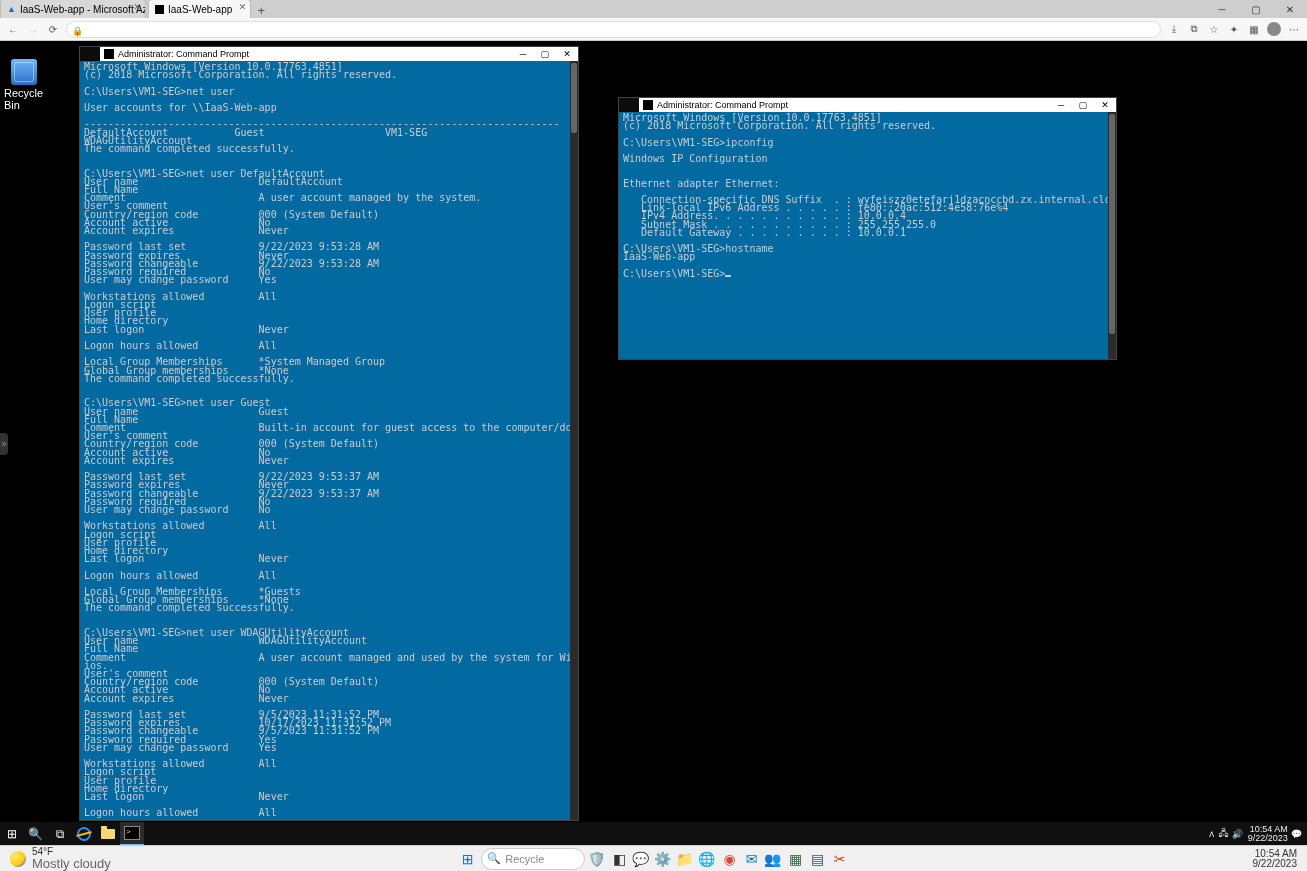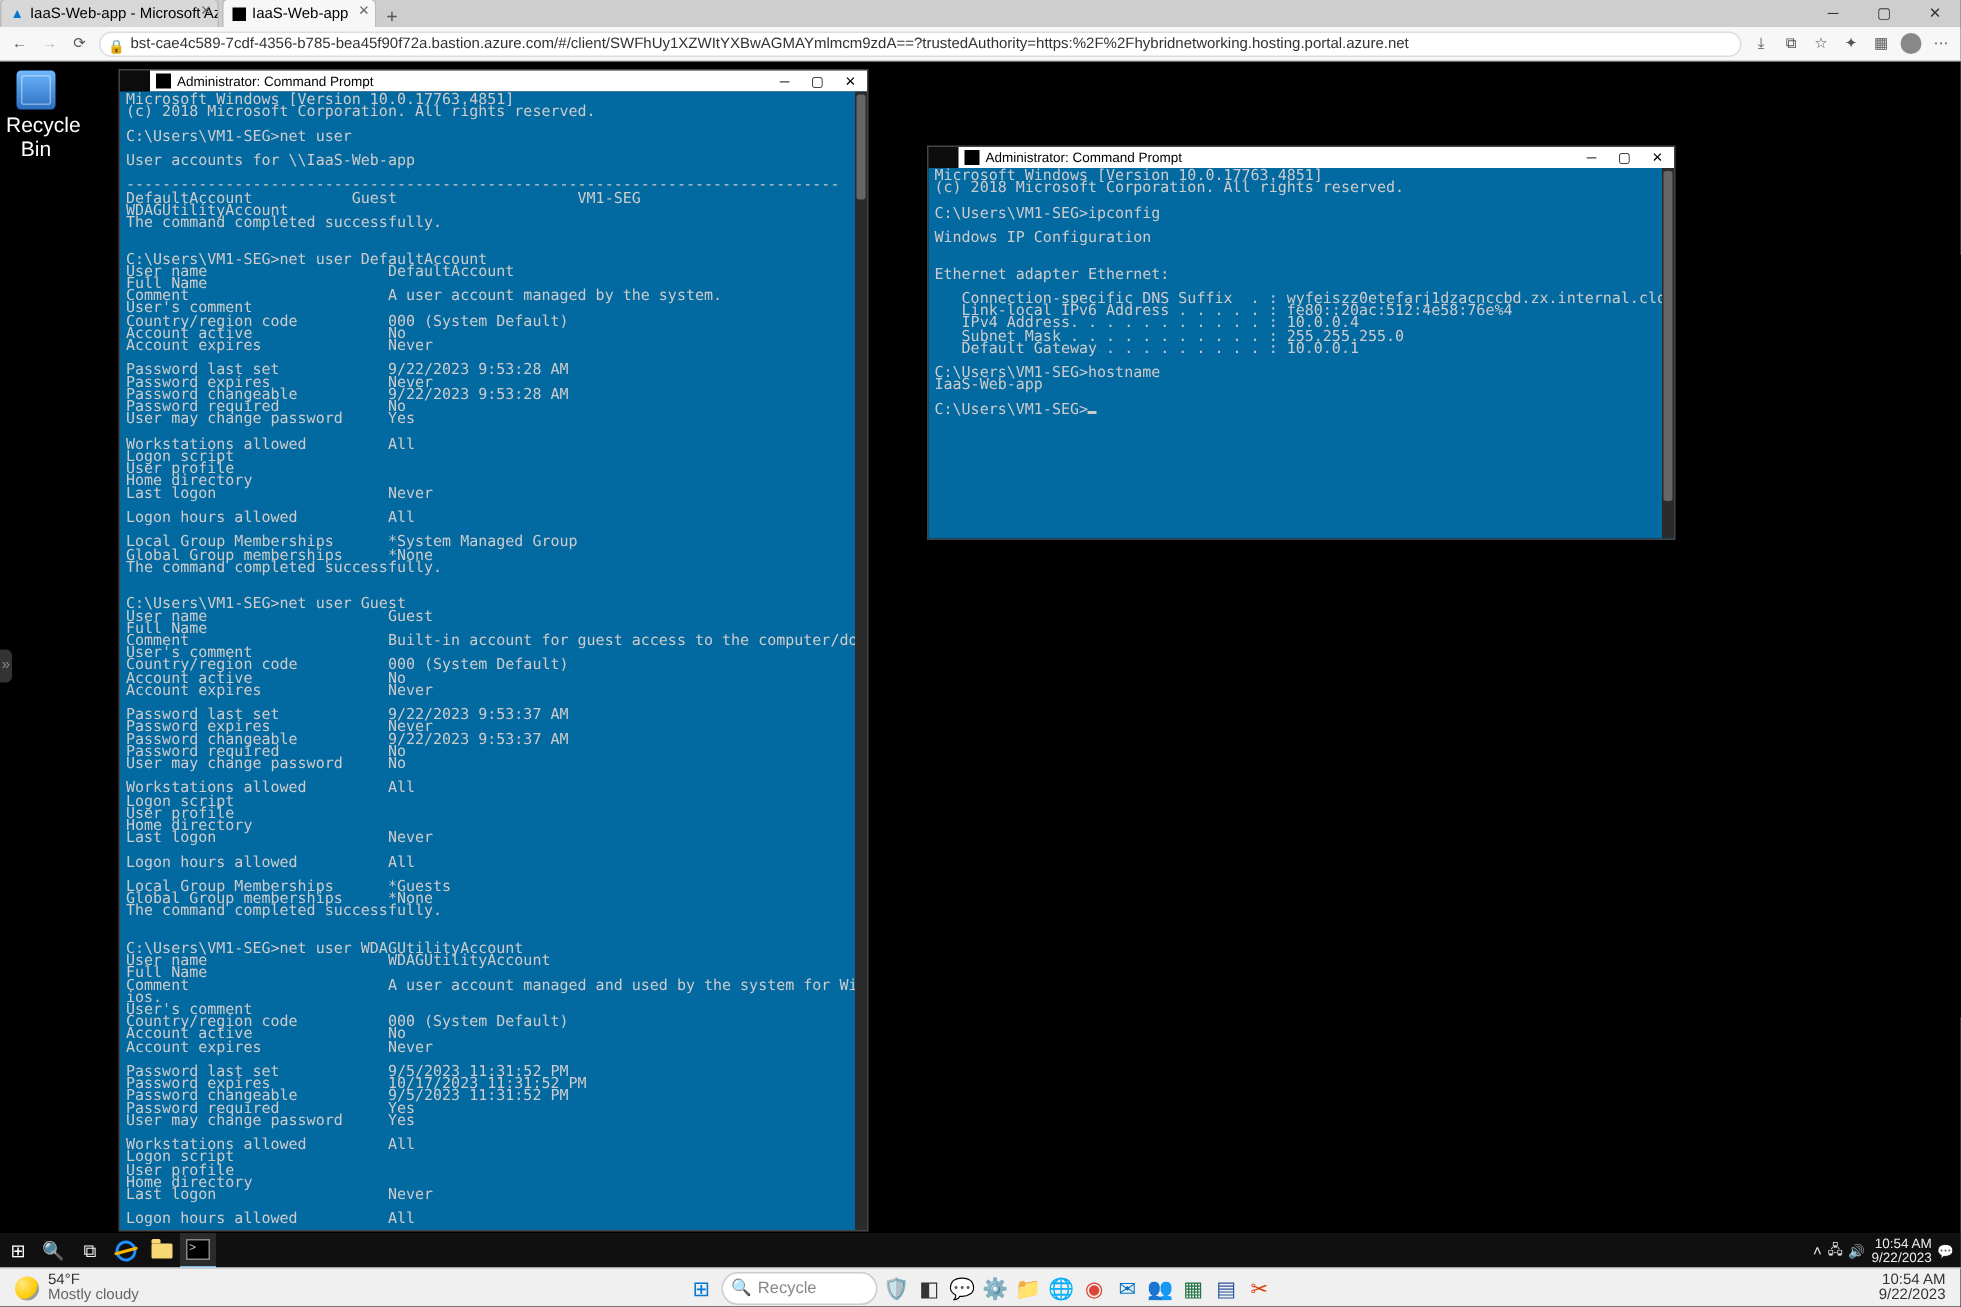--- a/index.html
+++ b/index.html
@@ -23,21 +23,21 @@
   .edge-winbtns{margin-left:auto;display:flex;}
   .edge-winbtns div{width:34px;height:18px;display:flex;align-items:center;justify-content:center;font-size:10px;color:#333;cursor:pointer;}
   #edge-addr{height:22px;background:#f7f7f7;display:flex;align-items:center;font-size:10px;color:#555;gap:6px;padding:0 6px;border-bottom:1px solid #ccc;}
   .addr-icon{width:14px;height:14px;display:inline-flex;align-items:center;justify-content:center;color:#555;cursor:pointer;}
   #url-field{flex:1;background:#fff;border:1px solid #ddd;border-radius:10px;height:15px;padding:0 4px 0 20px;line-height:15px;font-size:10px;color:#333;position:relative;}
   #url-lock{position:absolute;left:5px;top:2px;font-size:9px;color:#555;}
 
   
   #remote{position:relative;flex:1;background:#000;overflow:hidden;}
   .expand-handle{position:absolute;left:0;top:50%;transform:translateY(-50%);width:8px;height:22px;background:#333;border-radius:0 4px 4px 0;color:#888;font-size:10px;display:flex;align-items:center;justify-content:center;cursor:pointer;}
-  .desk-icon{position:absolute;top:6px;left:4px;width:40px;text-align:center;color:#fff;font-size:14px;}
+  .desk-icon{position:absolute;top:18px;left:4px;width:40px;color:#fff;font-size:11px;}
   .desk-icon .bin{width:26px;height:26px;margin:0 auto 2px;background:linear-gradient(#6fb7ff,#2a6fbf);border-radius:3px;position:relative;}
   .desk-icon .bin:before{content:"";position:absolute;inset:3px;border:1px solid rgba(255,255,255,.4);border-radius:2px;}
 
   
   .cmdwin{position:absolute;background:#0c0c0c;border:1px solid #444;box-shadow:2px 2px 6px rgba(0,0,0,.5);display:flex;flex-direction:column;}
   .cmd-title{height:14px;background:#fff;color:#000;font-size:9px;display:flex;align-items:center;padding-left:4px;margin-left:20px;}
   .cmd-title .ico{width:10px;height:10px;background:#000;margin-right:4px;}
   .cmd-btns{margin-left:auto;display:flex;}
   .cmd-btns div{width:22px;height:14px;display:flex;align-items:center;justify-content:center;font-size:9px;cursor:pointer;}
   .cmd-btns .close{background:transparent;}
@@ -85,21 +85,20 @@
       <div>✕</div>
     </div>
   </div>
 
   <div id="edge-addr">
     <span class="addr-icon">←</span>
     <span class="addr-icon" style="opacity:.4;">→</span>
     <span class="addr-icon">⟳</span>
     <div id="url-field">
       <span id="url-lock">🔒</span>
-      <span>bst-cae4c589-7cdf-4356-b785-bea45f90f72a.bastion.azure.com/#/client/SWFhUy1XZWItYXBwAGMAYmlmcm9zdA==?trustedAuthority=https:%2F%2Fhybridnetworking.hosting.portal.azure.net</span>
     </div>
     <span class="addr-icon">⤓</span>
     <span class="addr-icon">⧉</span>
     <span class="addr-icon">☆</span>
     <span class="addr-icon">✦</span>
     <span class="addr-icon">▦</span>
     <span class="addr-icon" style="width:14px;height:14px;border-radius:50%;background:#888;"></span>
     <span class="addr-icon">⋯</span>
   </div>
 
@@ -282,21 +281,21 @@
       </div>
     </div>
   </div>
 </div>
 
 <div id="host-taskbar">
   <div class="left">
     <span class="weather-icon"></span>
     <div style="line-height:1.0;">
       <div style="font-size:10px;">54°F</div>
-      <div style="font-size:10px;color:#666;">Mostly cloudy</div>
+      <div style="font-size:13px;color:#666;">Mostly cloudy</div>
     </div>
   </div>
   <div class="center">
     <span class="tb-icon" style="color:#0078d4;">⊞</span>
     <div id="host-search">
       <span>🔍</span>
       <span>Recycle</span>
     </div>
     <span class="tb-icon">🛡️</span>
     <span class="tb-icon">◧</span>

